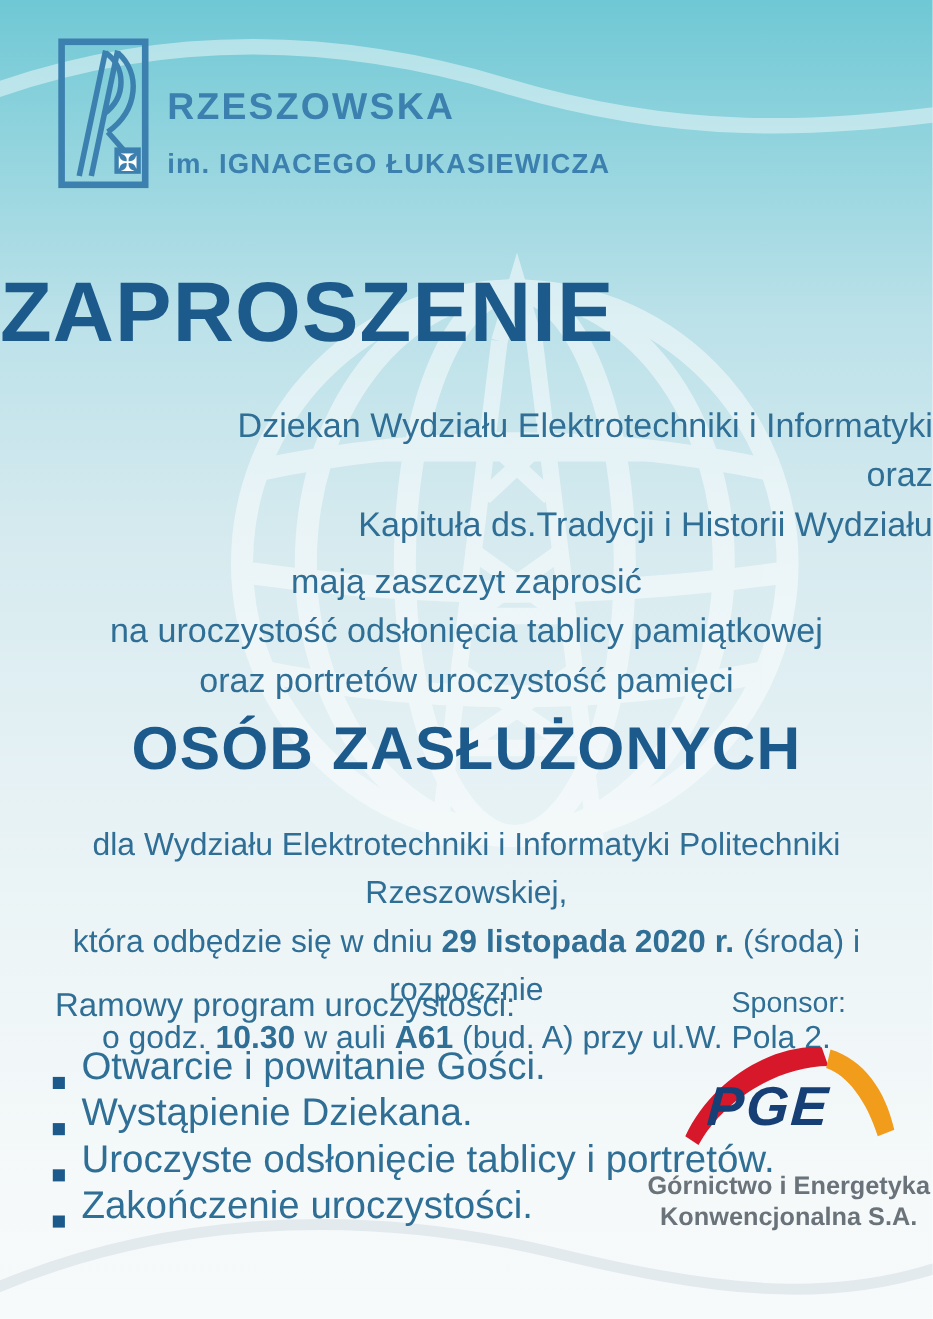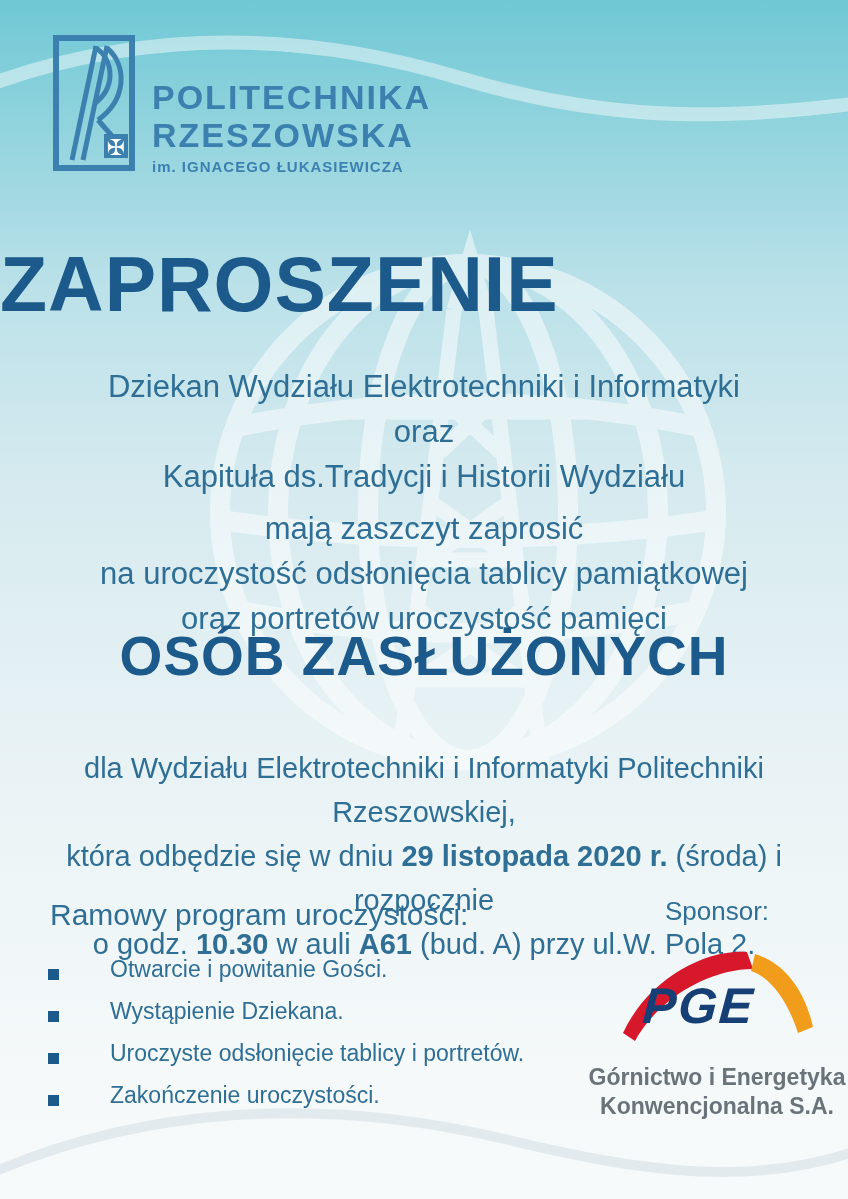--- a/index.html
+++ b/index.html
@@ -8,38 +8,38 @@
     font-family:"Liberation Sans", sans-serif;
     background:linear-gradient(180deg,
       #6FC8D5 0%, #8FD3DD 10%, #BBE1E9 24%, #D5EAEF 40%,
       #E5F1F4 58%, #EFF6F7 76%, #F5F9FA 90%, #F7FAFB 100%);
   }
   .deco{position:absolute;left:0;top:0;width:848px;height:1199px;pointer-events:none;}
   
   .brand{position:absolute;left:52px;top:34px;display:flex;gap:16px;}
   .brand-text{padding-top:44px;color:#3C80AF;}
   .brand-l1,.brand-l2{font-size:34px;font-weight:700;letter-spacing:2px;line-height:38px;}
-  .brand-l3{font-size:15px;font-weight:700;letter-spacing:1px;margin-top:4px;}
+  .brand-l3{font-size:25px;font-weight:700;letter-spacing:1px;margin-top:19px;}
   
   .title{position:absolute;top:240px;width:100%;text-align:left;
     font-size:77px;font-weight:700;color:#1D5A8C;letter-spacing:1px;}
-  .hosts{position:absolute;top:364px;width:100%;text-align:center;
+  .hosts{position:absolute;top:364px;width:100%;text-align:right;
     font-size:31px;color:#2F6E95;line-height:45px;}
   .invitation{position:absolute;top:506px;width:100%;text-align:center;
     font-size:31px;color:#2F6E95;line-height:45px;}
-  .honorees{position:absolute;top:624px;width:100%;text-align:center;
+  .honorees{position:absolute;top:648px;width:100%;text-align:center;
     font-size:55px;font-weight:700;color:#1D5A8C;letter-spacing:1px;}
   .details{position:absolute;top:746px;width:100%;text-align:center;
     font-size:29px;color:#2F6E95;line-height:44px;}
   .details b{font-weight:700;}
   
   .program{position:absolute;left:48px;top:898px;color:#2F6E95;}
   .program-heading{font-size:30px;margin:0 0 16px 2px;}
   .program-list{list-style:none;margin:0;padding:0;}
-  .program-item{display:flex;align-items:center;font-size:23px;height:42px;gap:36px;}
+  .program-item{display:flex;align-items:flex-end;font-size:35px;height:42px;}
   .bullet{width:11px;height:11px;background:#1D5A8C;margin:11px 15px 0 0;flex:none;}
   
   .sponsor{position:absolute;right:-8px;top:896px;width:278px;text-align:center;}
   .sponsor-label{font-size:26px;color:#2F6E95;}
   .pge-logo{position:relative;width:200px;height:110px;margin:12px auto 2px auto;}
   .pge-word{position:absolute;left:26px;top:38px;font-size:50px;font-weight:700;
     font-style:italic;color:#163F75;letter-spacing:2px;transform:skewX(-4deg);}
   .sponsor-caption{margin-top:14px;font-size:23px;font-weight:700;color:#6A737A;line-height:29px;}
 </style>
 </head>
@@ -78,21 +78,20 @@
         <path d="M 20,126 L 44,12"></path>
         <path d="M 31,126 L 55,12"></path>
         <path d="M 44,14 C 62,26 64,54 42,70"></path>
         <path d="M 55,14 C 76,32 74,66 46,86"></path>
         <path d="M 46,86 L 60,102"></path>
       </g>
       <rect x="52" y="100" width="24" height="24" fill="#3C80AF"></rect>
       <text x="64" y="121" font-size="22" text-anchor="middle" fill="#ffffff" font-family="'DejaVu Sans', sans-serif">✠</text>
     </svg>
     <div class="brand-text">
-      <div class="brand-l1">POLITECHNIKA</div>
       <div class="brand-l2">RZESZOWSKA</div>
       <div class="brand-l3">im. IGNACEGO ŁUKASIEWICZA</div>
     </div>
   </div>
 
   <div class="title">ZAPROSZENIE</div>
 
   <div class="hosts">
     <div>Dziekan Wydziału Elektrotechniki i Informatyki</div>
     <div>oraz</div>

